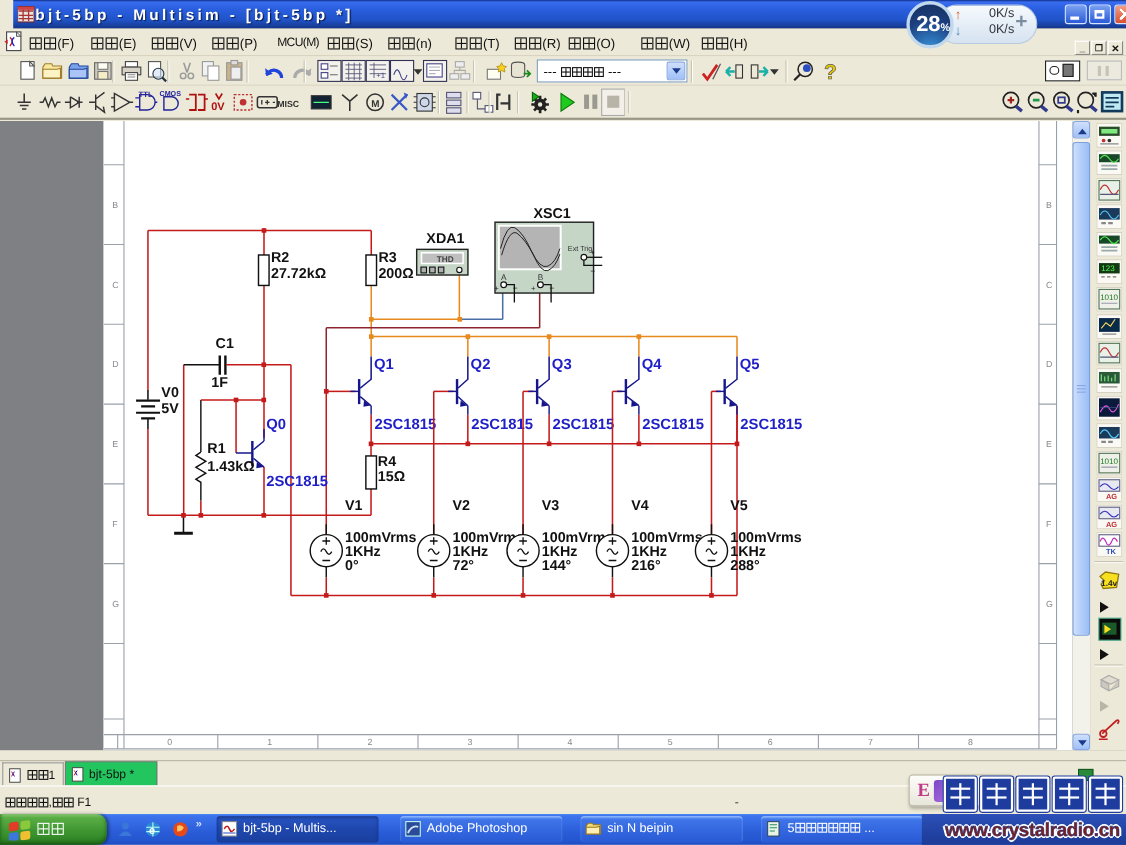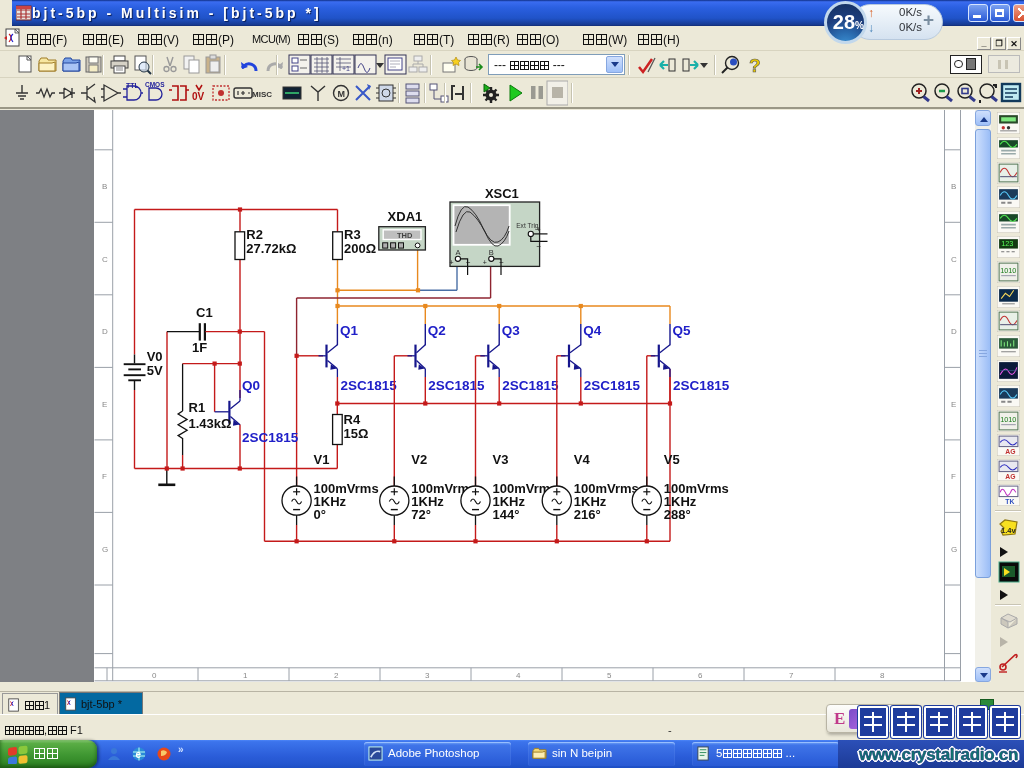--- a/index.html
+++ b/index.html
@@ -783,21 +783,21 @@
 </div>
 <div class="ab" id="tabs">
     <div class="ab" style="left:2px;top:2px;width:56px;height:22px;background:#ece9d8;border:1px solid #999;border-bottom-color:#ece9d8;font-size:11px">
       <svg style="position:absolute;left:4px;top:4px" width="14" height="14" viewBox="0 0 16 16">
         <rect x="2" y="1" width="11" height="14" fill="#fff" stroke="#444"></rect>
         <path d="M4 4 q3 2 0 5" stroke="#c00" fill="none"></path>
         <path d="M7 4 q-3 2 0 5" stroke="#00c" fill="none"></path>
       </svg>
       <span style="position:absolute;left:21px;top:5px;color:#111"><i class="cj cjs"></i><i class="cj cjs"></i>1</span>
     </div>
-<div class="ab" style="left:59px;top:1px;width:84px;height:26px;background:#0369a1;border:1px solid #777;font-size:11px">
+<div class="ab" style="left:59px;top:1px;width:84px;height:26px;background:#22c55e;border:1px solid #777;font-size:11px">
       <svg style="position:absolute;left:4px;top:4px" width="14" height="14" viewBox="0 0 16 16">
         <rect x="2" y="1" width="11" height="14" fill="#fff" stroke="#444"></rect>
         <path d="M4 4 q3 2 0 5" stroke="#c00" fill="none"></path>
         <path d="M7 4 q-3 2 0 5" stroke="#00c" fill="none"></path>
       </svg>
       <span style="position:absolute;left:21px;top:5px;color:#111">bjt-5bp *</span>
     </div>
 <div class="ab" style="left:0;top:0;width:1024px;height:1px;background:#b8b4a4"></div>
   </div>
 <div class="ab" id="status">
@@ -824,20 +824,28 @@
       <circle cx="8" cy="8" r="6.5" fill="#2a8ad8"></circle>
       <path d="M2 6 h12 M2 10 h12 M8 1.5 v13" stroke="#bfe" stroke-width="1"></path>
       <text x="4.5" y="12" font-size="10" font-weight="bold" fill="#fff">e</text>
     </svg>
 
 <svg class="ab" style="left:156px;top:6px" width="16" height="16" viewBox="0 0 16 16">
       <circle cx="8" cy="8" r="6.5" fill="#e84818"></circle>
       <path d="M5 5 q3 -2 6 1 q-1 4 -6 4 Z" fill="#f8c868"></path>
     </svg>
 <span class="ab" style="left:178px;top:4px;color:#cfe0ff;font-size:10px;font-weight:bold">»</span>
+    <div class="tkb" style="left:197px;width:147px;background:linear-gradient(180deg,#2a56c4 0%,#1e46ac 50%,#1a3f9e 100%);box-shadow:inset 0 1px 3px #123075">
+      <svg class="ic" viewBox="0 0 16 16">
+        <rect x="1" y="1" width="14" height="14" fill="#fff" stroke="#888"></rect>
+        <path d="M3 8 q3 -5 5 0 q2 5 5 0" stroke="#c01818" stroke-width="1.5" fill="none"></path>
+        <path d="M2 12 h12" stroke="#2a52c0"></path>
+      </svg>
+      <span class="tx">bjt-5bp - Multis...</span>
+    </div>
     <div class="tkb" style="left:364px;width:147px;background:linear-gradient(180deg,#639af8 0%,#3f74e8 14%,#2f62dc 70%,#2a5ad4 100%);box-shadow:inset 0 1px 1px #9ec2ff">
       <svg class="ic" viewBox="0 0 16 16">
         <rect x="1" y="1" width="14" height="14" fill="#2a4a9a" stroke="#cfe"></rect>
         <path d="M3 12 q4 -8 10 -6" stroke="#cfe0f8" stroke-width="1.8" fill="none"></path>
       </svg>
       <span class="tx">Adobe Photoshop</span>
     </div>
     <div class="tkb" style="left:528px;width:147px;background:linear-gradient(180deg,#639af8 0%,#3f74e8 14%,#2f62dc 70%,#2a5ad4 100%);box-shadow:inset 0 1px 1px #9ec2ff">
       <svg class="ic" viewBox="0 0 16 16">
         <path d="M1 5 l2 -2.5 h4 l1 1.5 h7 v9 h-14 Z" fill="#f2d878" stroke="#9a7a20"></path>
@@ -855,21 +863,21 @@
   </div>
 
 <div class="ab" style="left:838px;top:740px;width:186px;height:28px;background:linear-gradient(180deg,#2c50b8,#1c3a96)"></div>
 <div class="ab" id="wm" style="left:858px;top:706px;width:166px;height:36px;z-index:60">
     <i class="wmc" style="left:0px"></i>
     <i class="wmc" style="left:33px"></i>
     <i class="wmc" style="left:66px"></i>
     <i class="wmc" style="left:99px"></i>
     <i class="wmc" style="left:132px"></i>
   </div>
-<div class="ab" style="left:859px;top:745px;font:bold 17px/20px 'Liberation Sans';color:#0f766e;letter-spacing:-.3px;-webkit-text-stroke:.5px #1b2f7a;text-shadow:-2px 0 #fff,2px 0 #fff,0 -2px #fff,0 2px #fff,-1px -1px #fff,1px 1px #fff,-1px 1px #fff,1px -1px #fff;z-index:61">www.crystalradio.cn</div>
+<div class="ab" style="left:859px;top:745px;font:bold 17px/20px 'Liberation Sans';color:#7f1d1d;letter-spacing:-.3px;-webkit-text-stroke:.5px #1b2f7a;text-shadow:-2px 0 #fff,2px 0 #fff,0 -2px #fff,0 2px #fff,-1px -1px #fff,1px 1px #fff,-1px 1px #fff,1px -1px #fff;z-index:61">www.crystalradio.cn</div>
 <div class="ab" style="left:826px;top:704px;width:95px;height:29px;background:linear-gradient(180deg,#fdfdfb,#e8e6da);border:1px solid #b8b4a4;border-radius:4px;box-shadow:1px 2px 3px rgba(0,0,0,.25)">
 <span style="position:absolute;left:7px;top:4px;font:bold 17px 'Liberation Serif';color:#c03a8a">E</span>
     <span style="position:absolute;left:22px;top:4px;width:18px;height:20px;background:linear-gradient(135deg,#7a4ac8,#b06ae0);border-radius:3px"></span>
   </div>
 <div class="ab" style="left:980px;top:699px;width:14px;height:11px;background:#2a8a3a;border:1px solid #145a1e"></div>
 <div class="ab" style="left:852px;top:4px;width:91px;height:36px;border-radius:18px;background:linear-gradient(180deg,#f6fafd 0%,#e4edf6 55%,#d5e2f0 100%);border:1px solid #b8cade"></div>
 <span class="ab" style="left:868px;top:6px;color:#d85c1e;font-size:12px;font-weight:bold">↑</span>
 <span class="ab" style="left:899px;top:6px;color:#30343a;font-size:11.5px">0K/s</span>
 <span class="ab" style="left:923px;top:9px;color:#7a8ea0;font-size:19px;font-weight:bold">+</span>
 <span class="ab" style="left:868px;top:21px;color:#4884b8;font-size:12px;font-weight:bold">↓</span>

